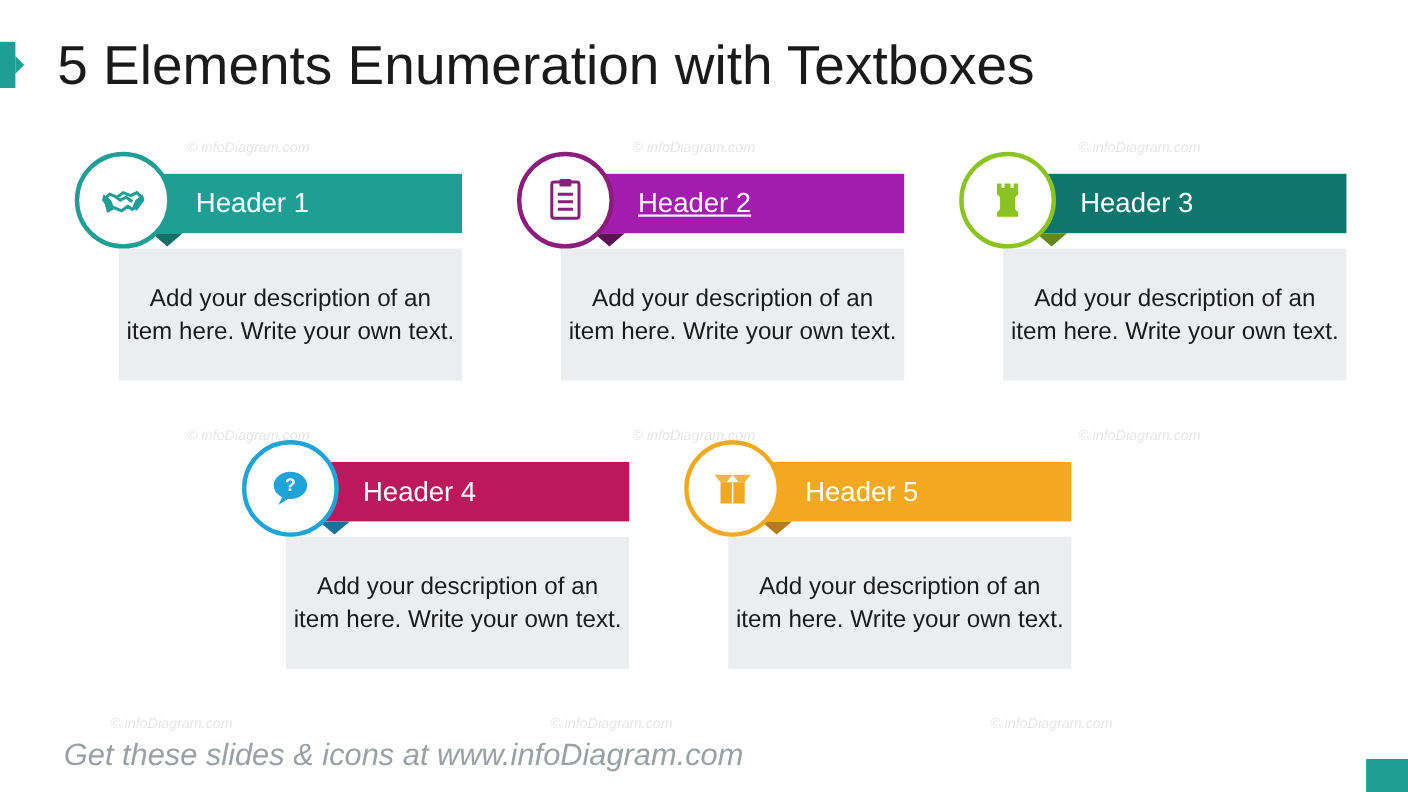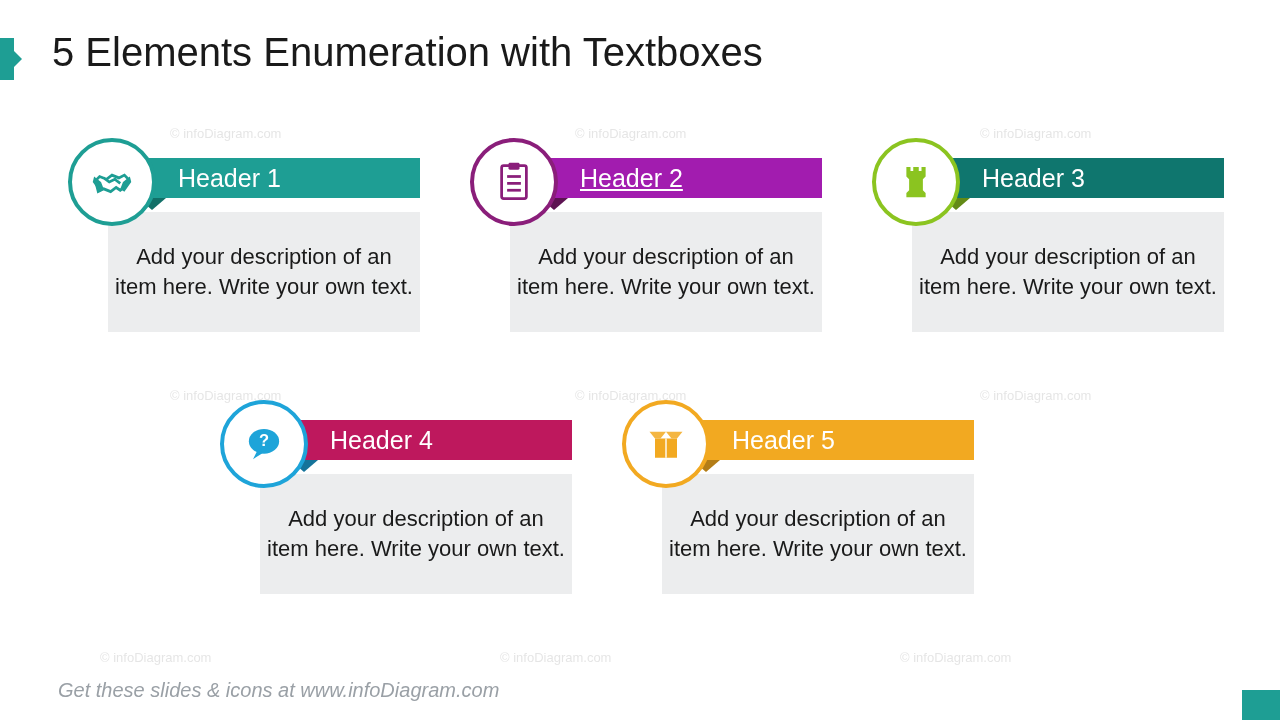--- a/index.html
+++ b/index.html
@@ -27,37 +27,37 @@
   transform: translateY(-50%);
   width: 0; height: 0;
   border-top: 8px solid transparent;
   border-bottom: 8px solid transparent;
   border-left: 8px solid #1e9e94;
 }
 .title {
   position: absolute;
   left: 52px;
   top: 30px;
-  font-size: 40px;
+  font-size: 50px;
   font-weight: 300;
   color: #1a1a1a;
 }
 .row {
   position: absolute;
   display: flex;
   gap: 50px;
 }
 .row-top { left: 68px; top: 158px; }
 .row-bottom { left: 220px; top: 420px; }
 .card {
   width: 352px;
   position: relative;
 }
 .header-bar {
-  height: 40px;
+  height: 54px;
   margin-left: 40px;
   position: relative;
   display: flex;
   align-items: center;
   padding-left: 70px;
   color: #fff;
   font-size: 25px;
   font-weight: 300;
 }
 .notch {
@@ -116,36 +116,37 @@
 .c4 svg { fill: #1ea4d9; }
 .c5 .header-bar { background: #f2a921; align-items: center; }
 .c5 .notch { border-top: 12px solid #b37d17; }
 .c5 .icon-circle { border-color: #f2a921; }
 .c5 svg { fill: #f2a921; }
 .footer {
   position: absolute;
   left: 58px;
   bottom: 18px;
   color: #9aa0a6;
-  font-size: 20px;
+  font-size: 28px;
   font-style: italic;
   font-weight: 300;
 }
 .corner-accent {
   position: absolute;
   right: 0;
   bottom: 0;
   width: 38px;
   height: 30px;
   background: #1e9e94;
 }
 .watermark {
   position: absolute;
   color: rgba(150,150,150,0.25);
   font-size: 13px;
+  font-style: italic;
   pointer-events: none;
 }
 </style>
 </head>
 <body>
 
 <div class="side-accent"></div>
 <h1 class="title">5 Elements Enumeration with Textboxes</h1>
 
 <div class="watermark" style="left:170px; top:126px">© infoDiagram.com</div>

